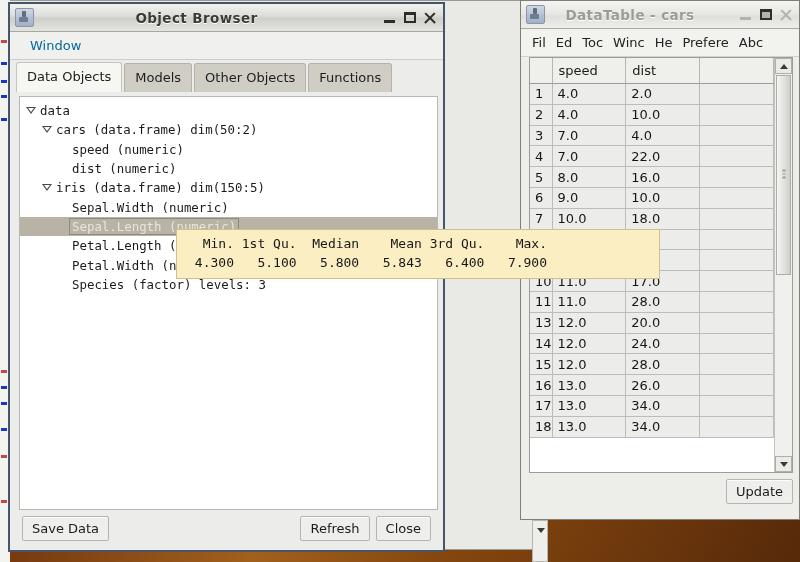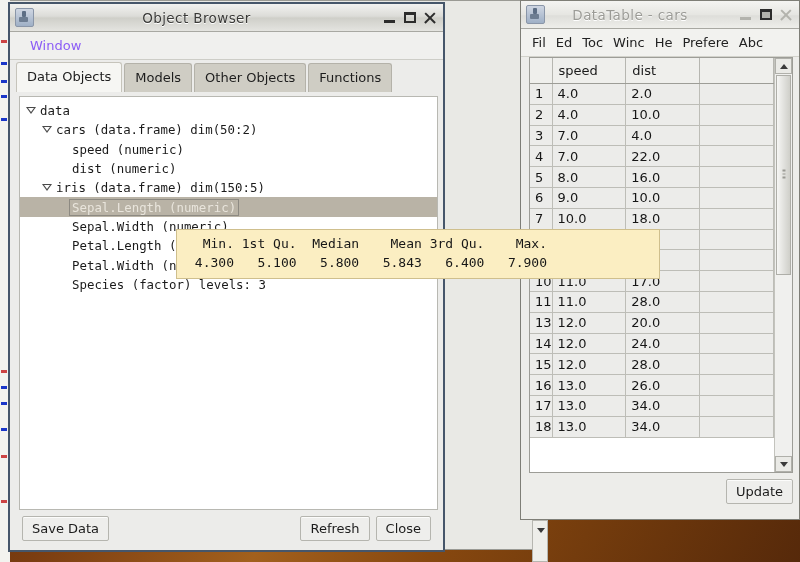--- a/index.html
+++ b/index.html
@@ -49,21 +49,21 @@
   }
   .title-icon:after{
     content:"";position:absolute;left:3px;top:8px;width:9px;height:5px;
     background:#6d7d92;border-radius:1px;
   }
   .title-icon:before{
     content:"";position:absolute;left:6px;top:2px;width:4px;height:6px;
     background:#5d6e85;border-radius:1px;
   }
   .title-text{
-    flex:1;text-align:center;font-size:13.5px;font-weight:normal;
+    flex:1;text-align:center;font-size:13.5px;font-weight:bold;
     color:#3a3a38;letter-spacing:.4px;
     text-shadow:0 1px 0 #ffffff;
     margin-left:-22px;
   }
   .title-text.inactive{color:#9b9b96;text-shadow:0 1px 0 #fff;}
   .win-btns{display:flex;gap:2px;margin-right:4px;flex:none;}
   .wbtn{
     width:18px;height:18px;position:relative;cursor:default;
   }
   .wbtn i{position:absolute;display:block;}
@@ -74,21 +74,21 @@
   .g-close i.b{transform:rotate(-45deg);}
   .inactiveBtn .g-min i,.inactiveBtn .g-max i{}
   .dim i{background:#b3b3ad !important;}
   
   #objBrowser{left:8px;top:2px;width:437px;height:550px;}
   #objBrowser .frame{border:2px solid #46566a;background:#ececea;}
   .menubar{
     height:27px;background:#f0f0ee;border-bottom:1px solid #cdcdc7;
     display:flex;align-items:center;padding-left:14px;
   }
-  .menubar .mi{font-size:13px;color:#8b5cf6;padding:2px 6px;}
+  .menubar .mi{font-size:13px;color:#0369a1;padding:2px 6px;}
   .tabstrip{
     display:flex;align-items:flex-end;height:32px;padding-left:6px;
     background:#ececea;
   }
   .tab{
     font-size:13px;color:#1d1d1d;padding:6px 10px 7px 10px;
     background:#cfcdc4;border:1px solid #b4b2a9;border-bottom:none;
     border-radius:3px 3px 0 0;margin-right:2px;line-height:15px;
   }
   .tab.sel{background:#f6f6f3;border-color:#c6c4bb;padding-bottom:8px;}
@@ -466,29 +466,29 @@
             <span style="display: inline-block; width: 14px;"></span>
             <span class="lbl">dist (numeric)</span>
           </div>
           <div class="trow">
             <span style="display: inline-block; width: 22px;"></span>
             <span class="twisty hollow">
               <em></em>
             </span>
             <span class="lbl">iris (data.frame) dim(150:5)</span>
           </div>
+          <div class="trow">
+            <span style="display: inline-block; width: 38px;"></span>
+            <span style="display: inline-block; width: 14px;"></span>
+            <span class="lbl">Sepal.Width (numeric)</span>
+          </div>
           <div class="trow selected">
             <span style="display: inline-block; width: 38px;"></span>
             <span style="display: inline-block; width: 14px;"></span>
             <span class="lbl">Sepal.Length (numeric)</span>
-          </div>
-          <div class="trow">
-            <span style="display: inline-block; width: 38px;"></span>
-            <span style="display: inline-block; width: 14px;"></span>
-            <span class="lbl">Sepal.Width (numeric)</span>
           </div>
           <div class="trow">
             <span style="display: inline-block; width: 38px;"></span>
             <span style="display: inline-block; width: 14px;"></span>
             <span class="lbl">Petal.Length (numeric)</span>
           </div>
           <div class="trow">
             <span style="display: inline-block; width: 38px;"></span>
             <span style="display: inline-block; width: 14px;"></span>
             <span class="lbl">Petal.Width (numeric)</span>

